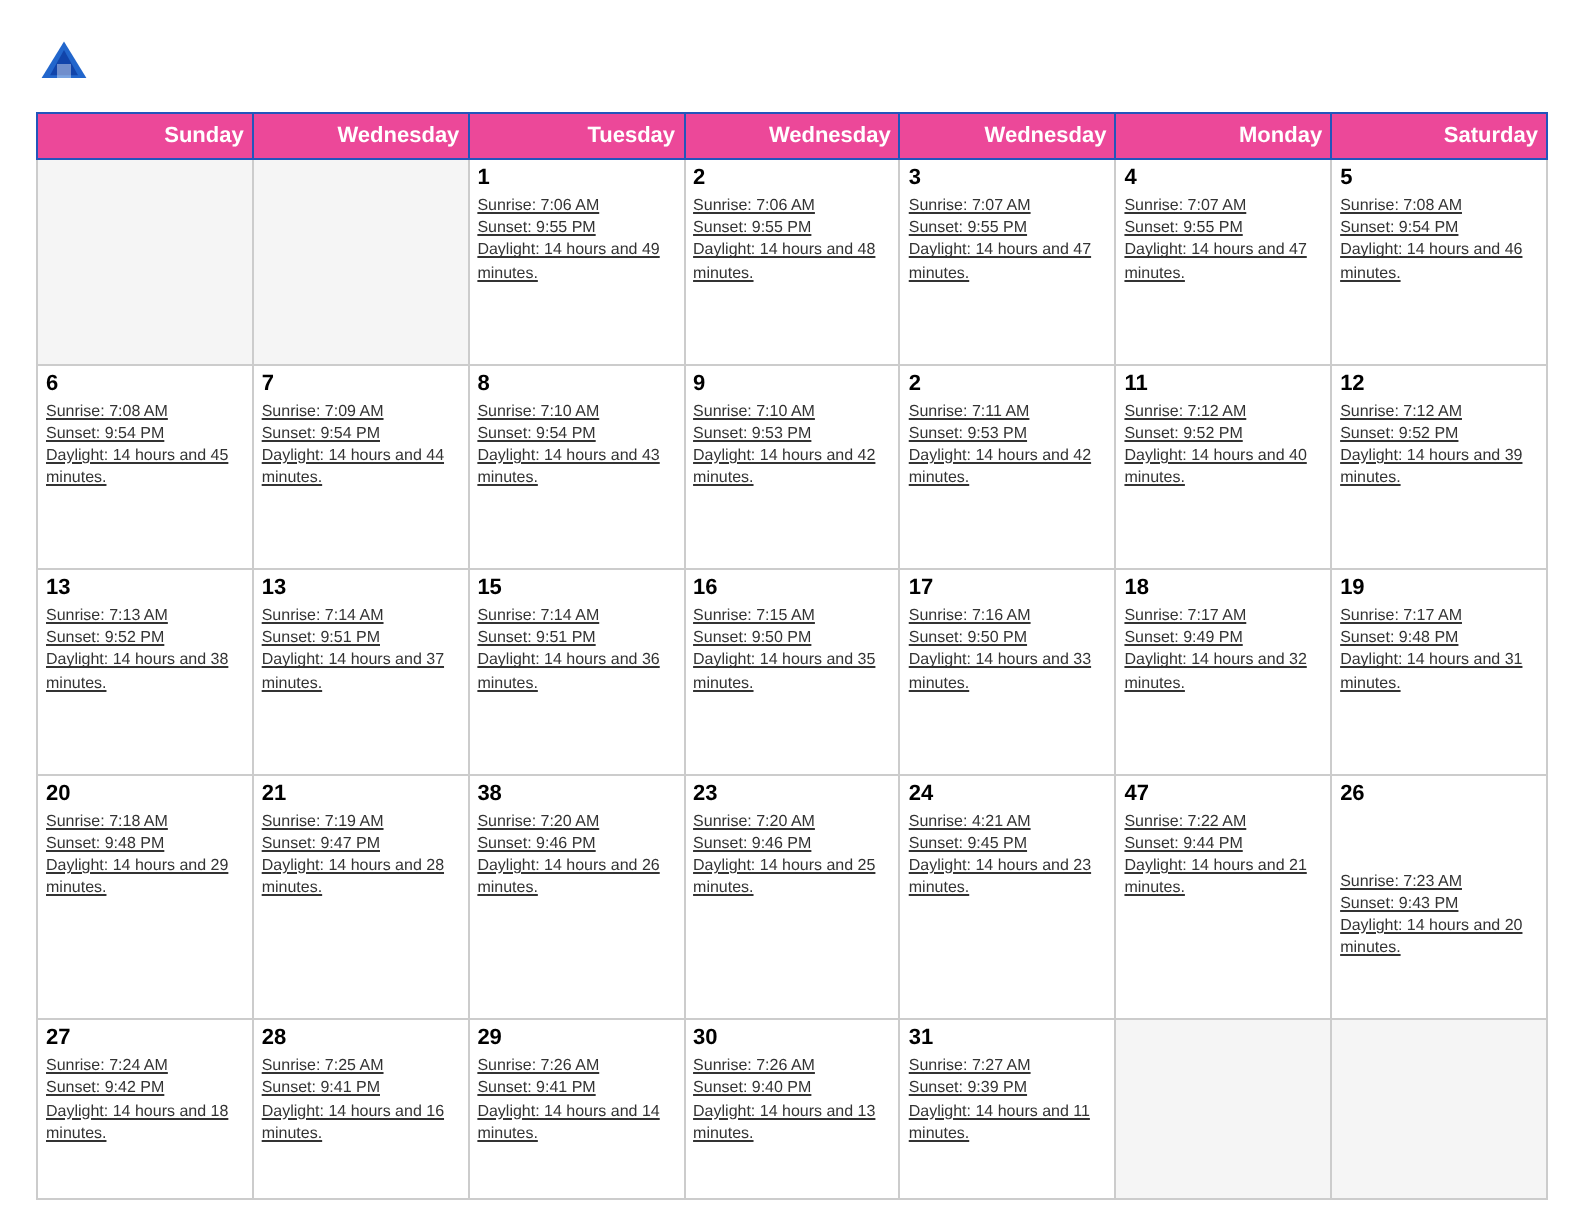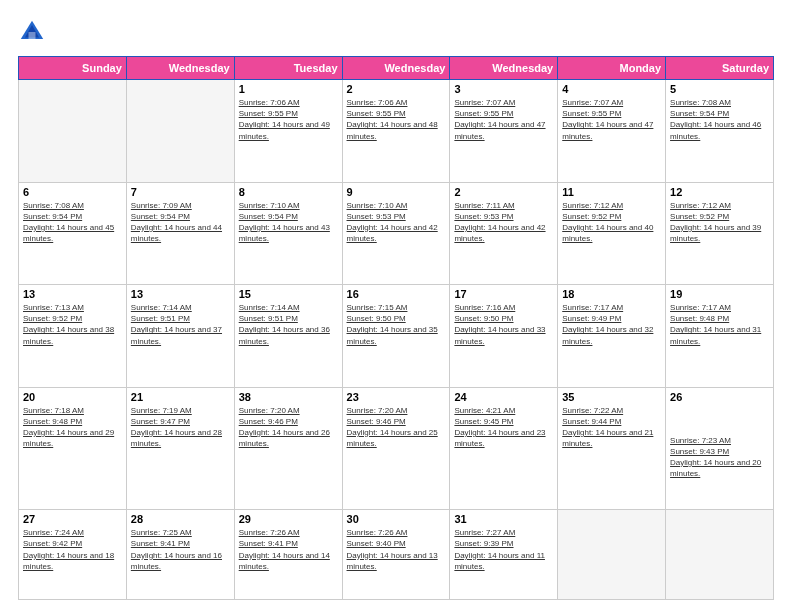--- a/index.html
+++ b/index.html
@@ -283,21 +283,21 @@
 Sunset: 9:46 PM
 Daylight: 14 hours and 25 minutes.</div>
           </td>
           <td>
             <span class="day-num">24</span>
             <div class="cell-text" style="white-space: pre-line;">Sunrise: 4:21 AM
 Sunset: 9:45 PM
 Daylight: 14 hours and 23 minutes.</div>
           </td>
           <td>
-            <span class="day-num">35</span>
+            <span class="day-num">47</span>
             <div class="cell-text" style="white-space: pre-line;">Sunrise: 7:22 AM
 Sunset: 9:44 PM
 Daylight: 14 hours and 21 minutes.</div>
           </td>
           <td>
             <span class="day-num">26</span>
             <div class="cell-text" style="white-space: pre-line; margin-top: 32px;">Sunrise: 7:23 AM
 Sunset: 9:43 PM
 Daylight: 14 hours and 20 minutes.</div>
           </td>

